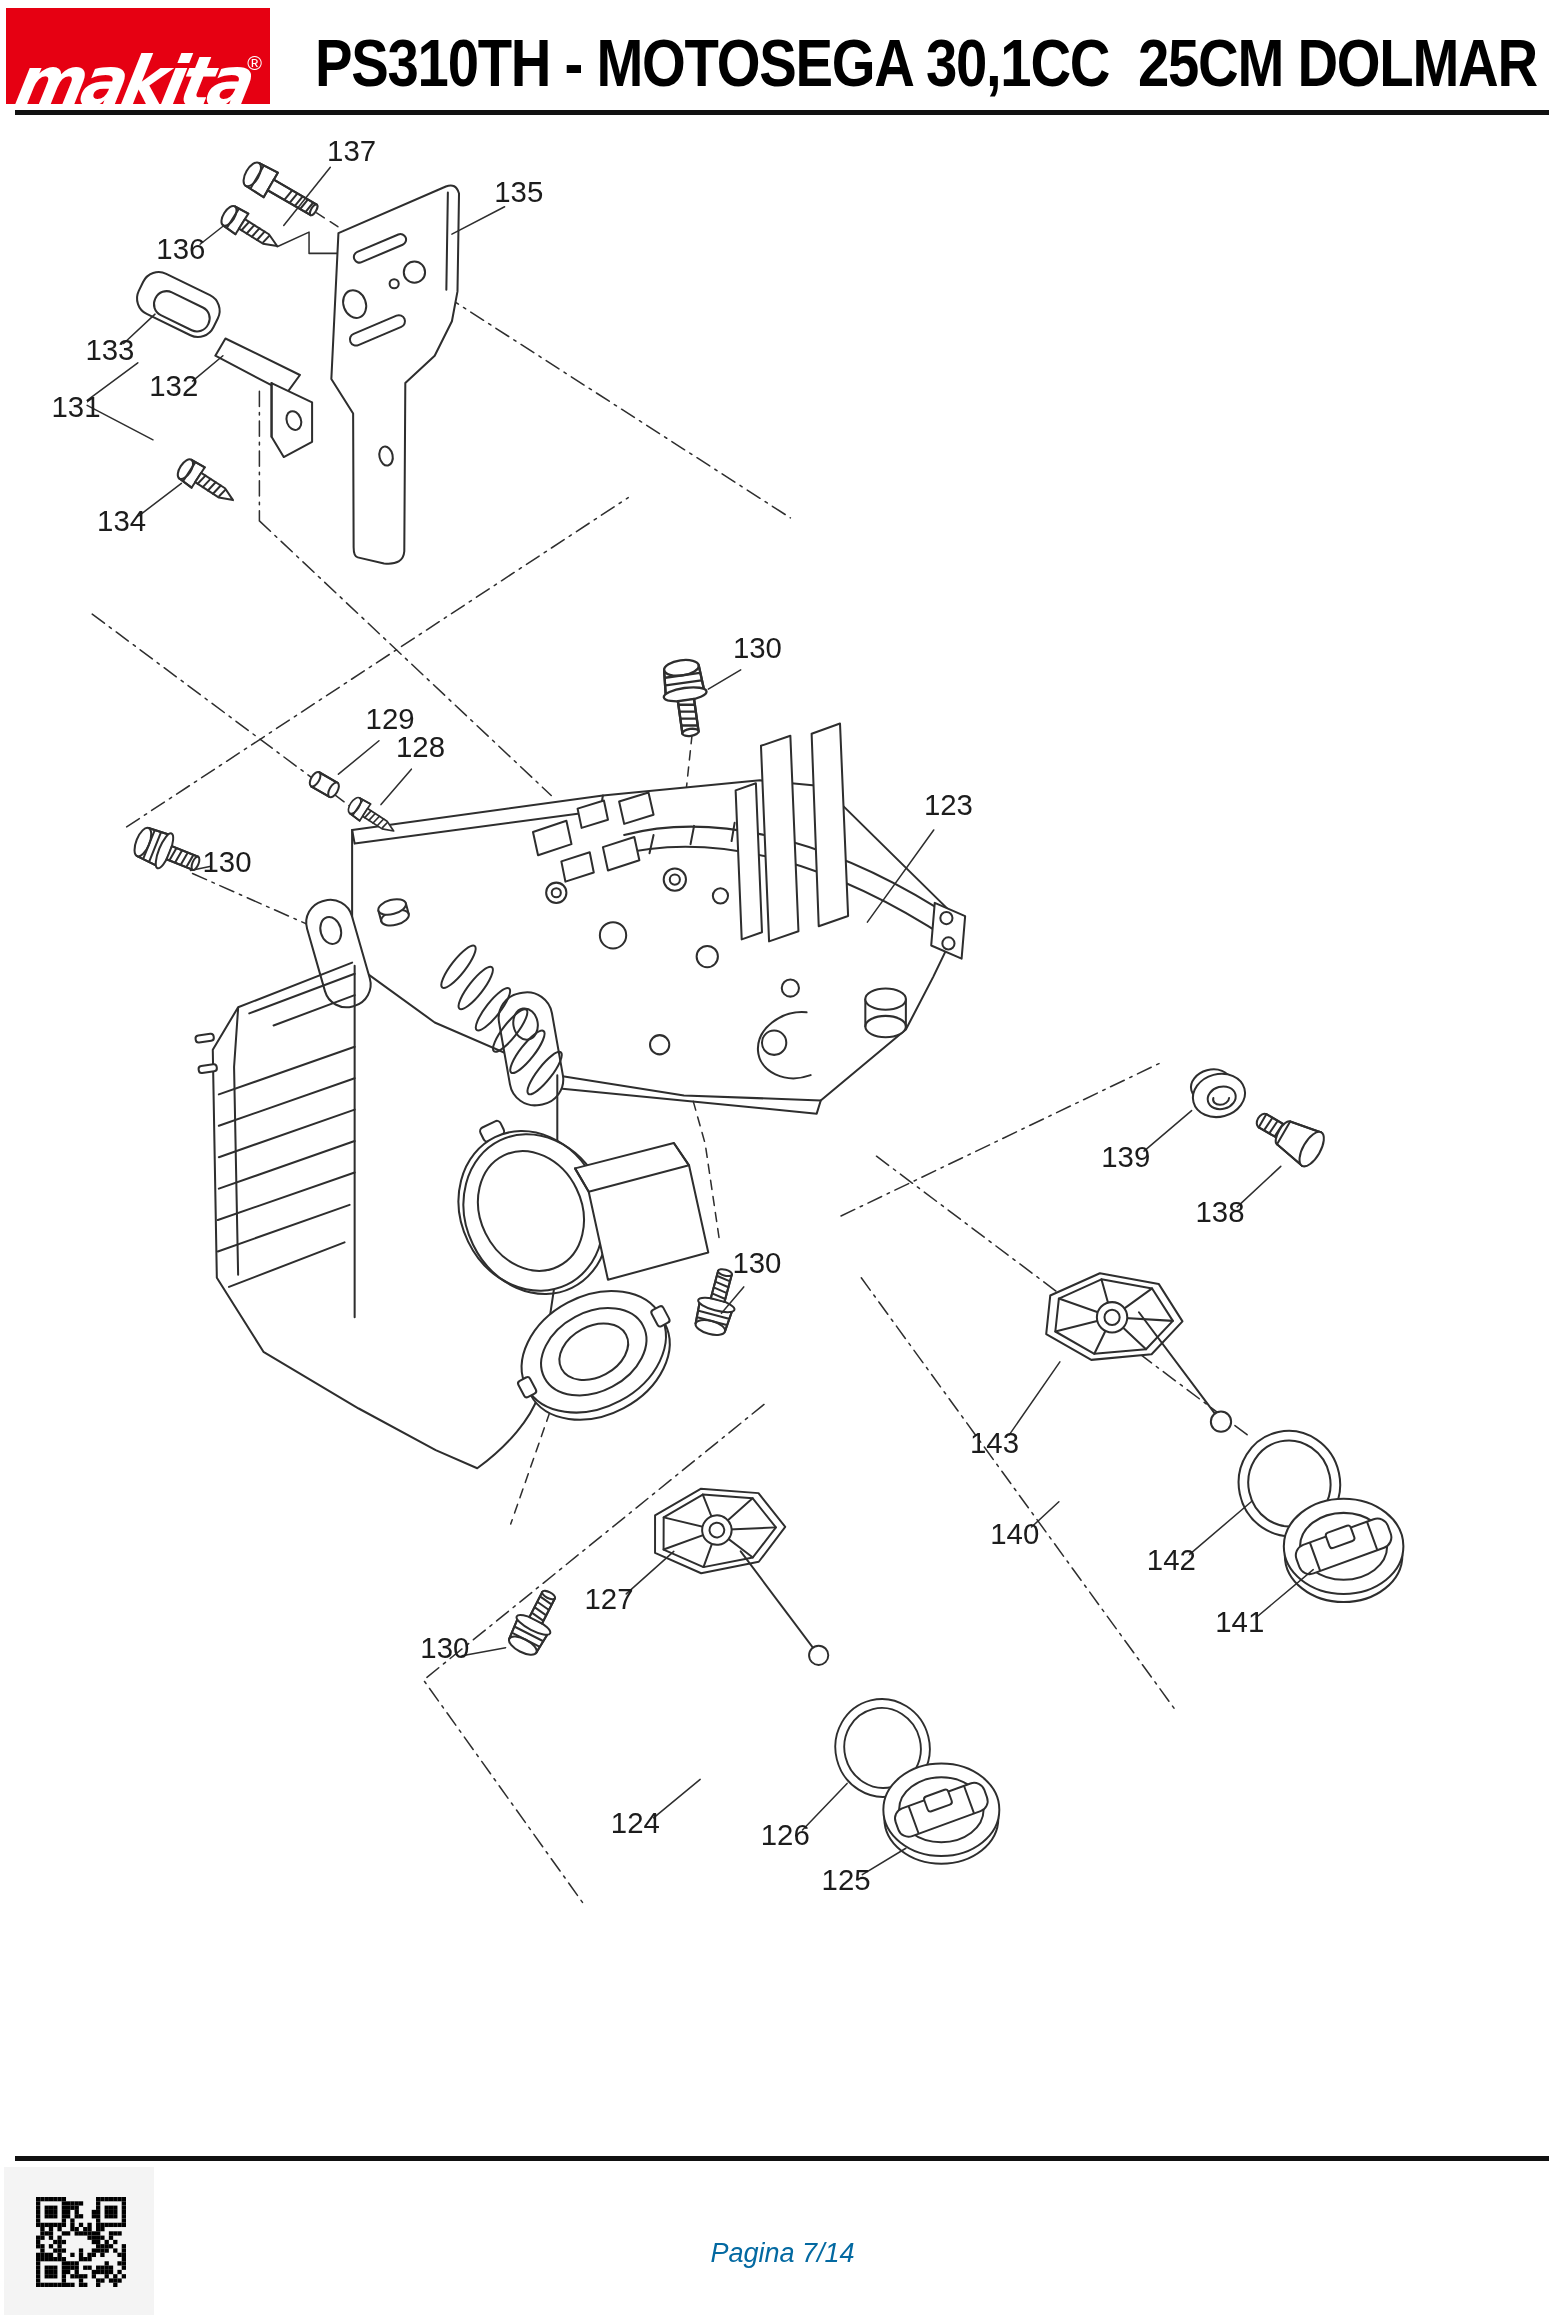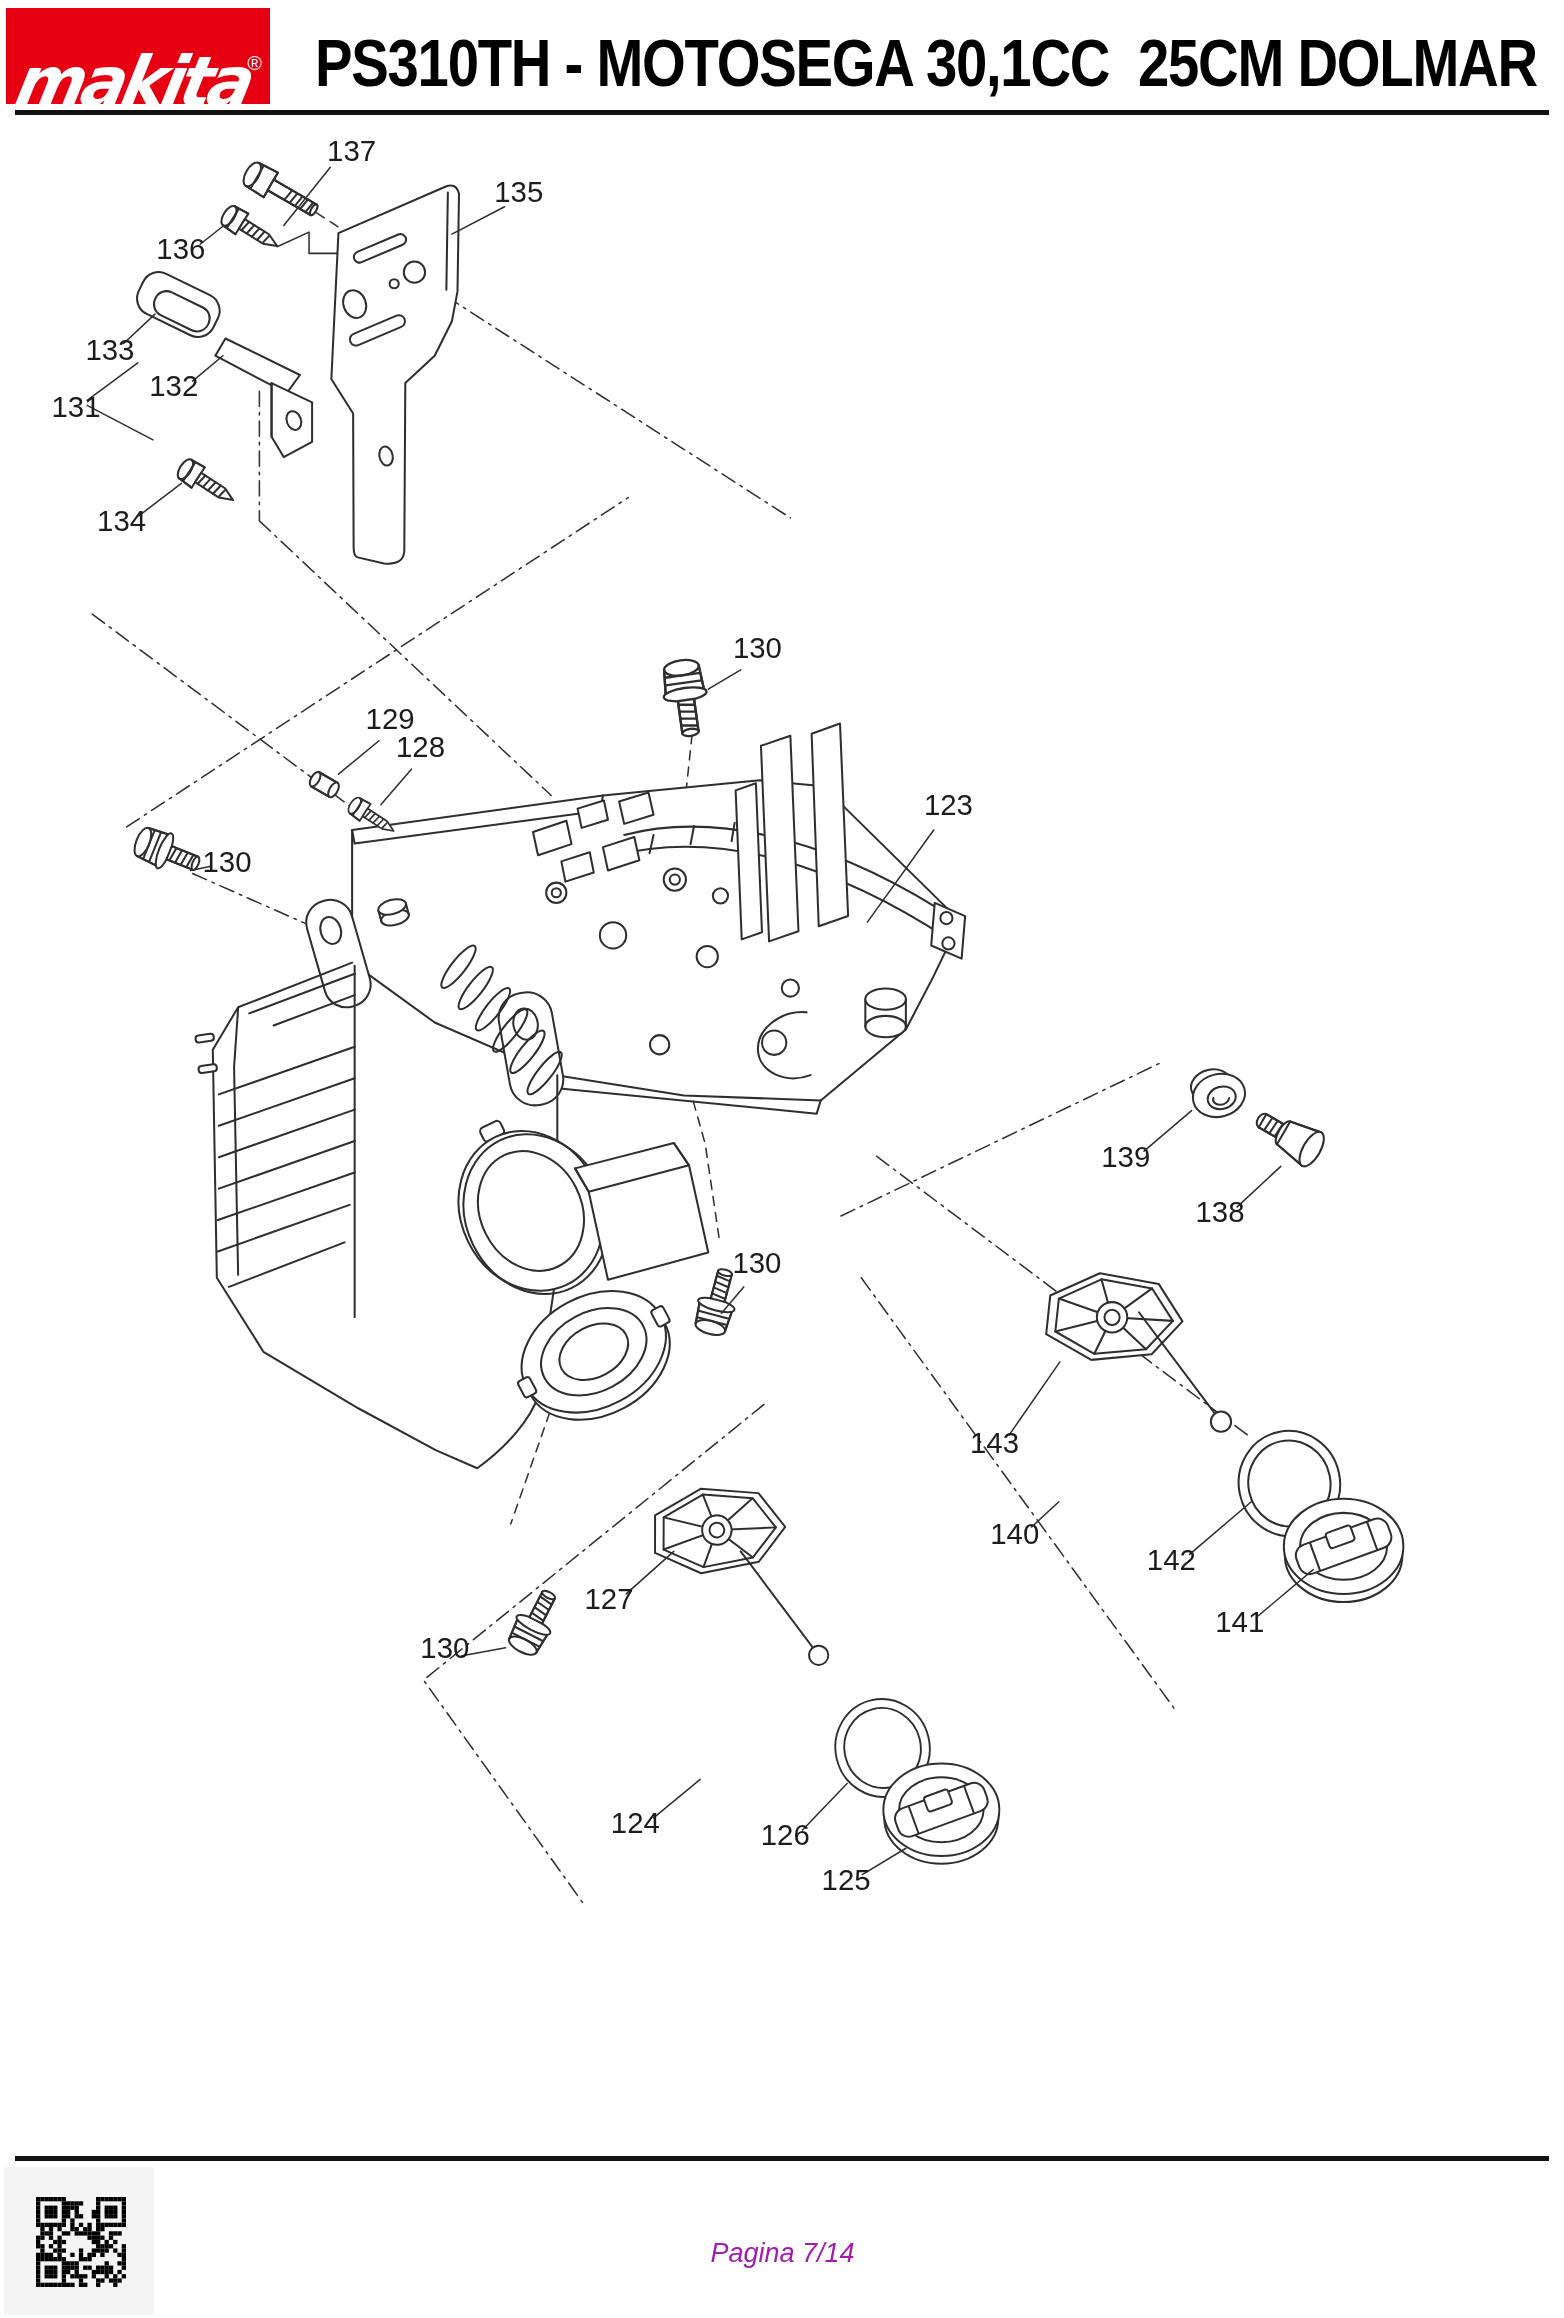--- a/index.html
+++ b/index.html
@@ -12,21 +12,21 @@
       font-weight:800;font-style:italic;font-size:67px;letter-spacing:-4.6px;
       transform:skewX(-12deg) scaleY(1.04);transform-origin:left bottom;white-space:pre;}
   .logo .reg{position:absolute;right:8px;top:44px;color:#fff;font-size:20px;font-weight:400;}
   .title{position:absolute;left:315px;top:24px;font-size:67px;font-weight:700;color:#000;
       letter-spacing:-1.5px;transform:scaleX(0.84);transform-origin:left top;white-space:pre;}
   .rule{position:absolute;left:15px;width:1534px;height:4.6px;background:#111;}
   .rule.top{top:110px;} .rule.bottom{top:2156px;}
   
   .qrpanel{position:absolute;left:4px;top:2167px;width:150px;height:148px;background:#f4f4f4;}
   .pagelabel{position:absolute;left:0;right:0;top:2238px;text-align:center;
-      font-style:italic;font-size:27px;color:#a21caf;}
+      font-style:italic;font-size:27px;color:#0369a1;}
   
   svg.diagram{position:absolute;left:0;top:0;}
   .plbl{font-family:"Liberation Sans",sans-serif;font-size:58px;fill:#1c1c1c;}
 </style>
 </head>
 <body>
 
 <div class="page">
 
   <div class="logo">

